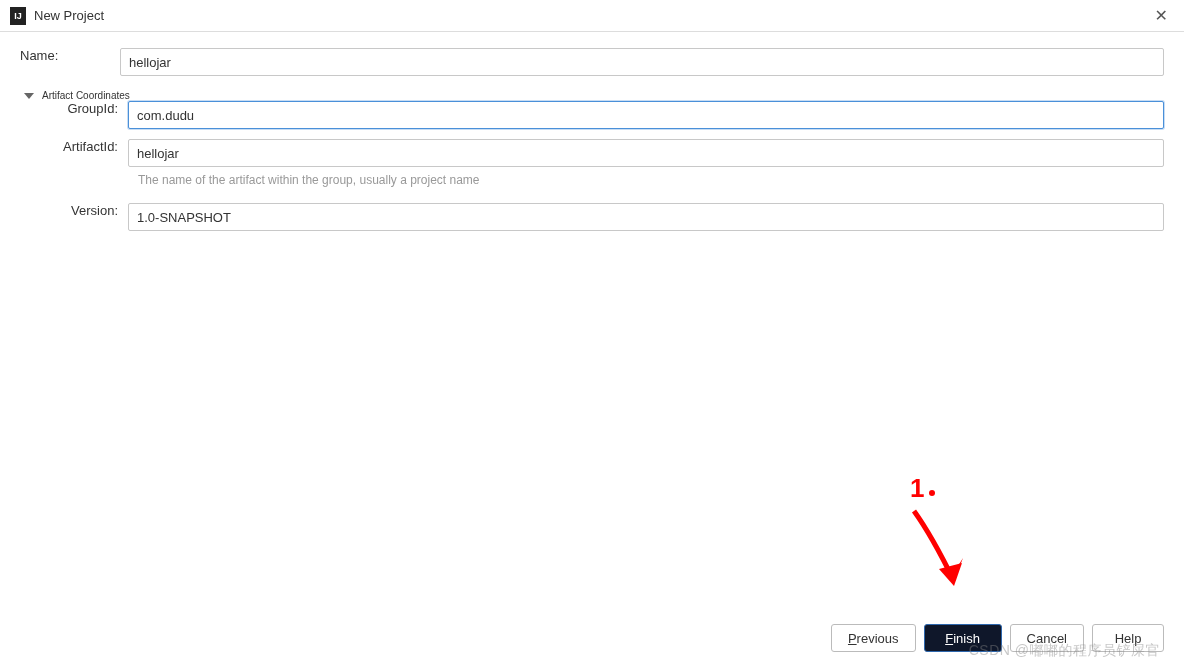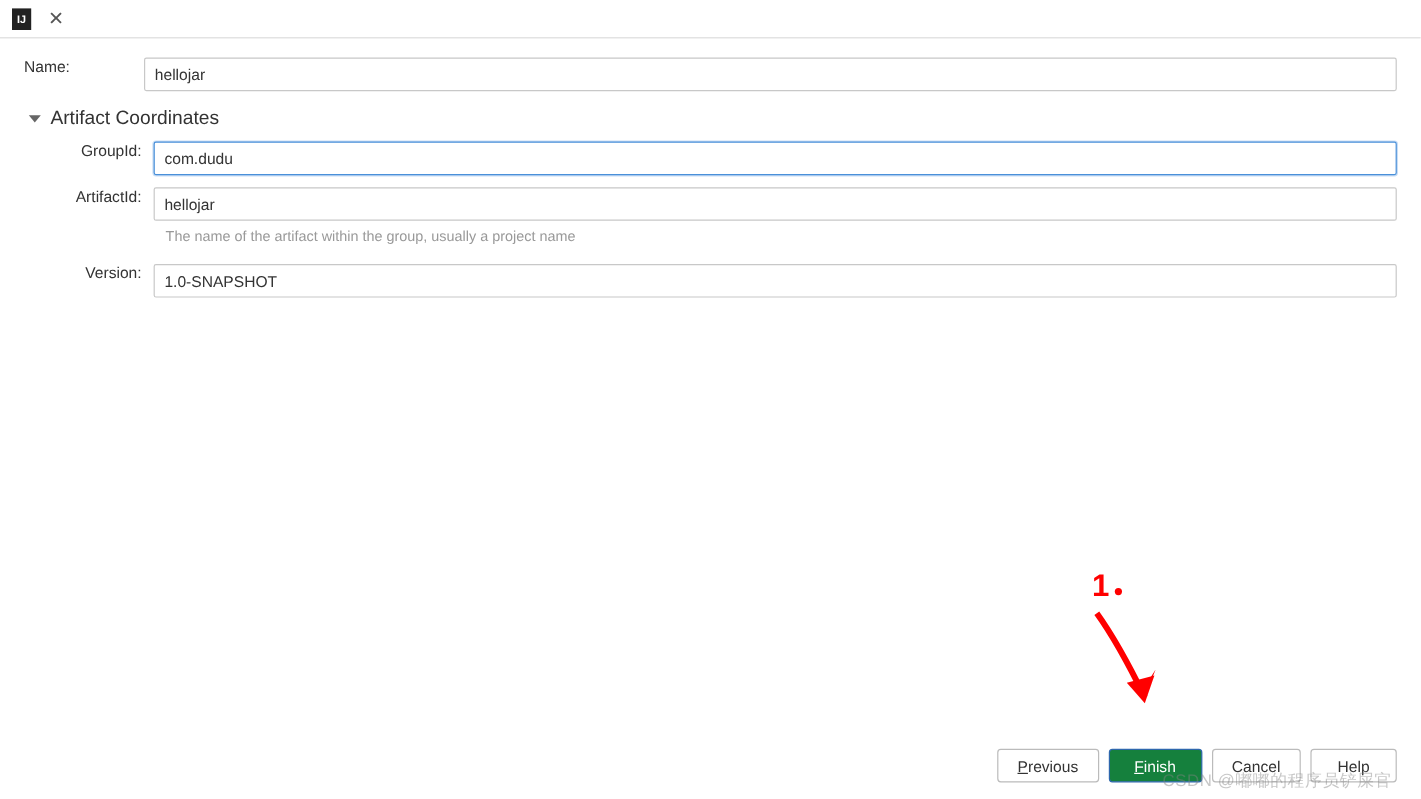--- a/index.html
+++ b/index.html
@@ -89,24 +89,23 @@
       right: 6px;
       top: 50%;
       transform: translateY(-50%);
       width: 16px;
       height: 14px;
       opacity: 0.45;
     }
     .section-header {
       display: flex;
       align-items: center;
-      font-size: 16px;
+      font-size: 10px;
       color: #333;
       cursor: pointer;
-      margin-bottom: 10px;
       padding-left: 4px;
     }
     .triangle-down {
       width: 0;
       height: 0;
       border-left: 5px solid transparent;
       border-right: 5px solid transparent;
       border-top: 6px solid #666;
       margin-right: 8px;
     }
@@ -139,21 +138,21 @@
       background: #fff;
       font-size: 13px;
       color: #333;
       cursor: pointer;
       display: flex;
       align-items: center;
       justify-content: center;
       min-width: 72px;
     }
     .btn-primary {
-      background: #15803d;
+      background: #0f172a;
       border-color: #2e67ad;
       color: #fff;
       min-width: 78px;
     }
     .watermark {
       position: absolute;
       bottom: 6px;
       right: 24px;
       font-size: 14px;
       color: rgba(130,130,130,0.45);
@@ -171,20 +170,21 @@
     }
     .underline-letter {
       text-decoration: underline;
     }
   </style>
 </head>
 <body>
 
 <div class="titlebar">
   <div class="app-icon">IJ</div>
+  <div class="title-text">New Project</div>
   <div class="close-x">✕</div>
 </div>
 
 <div class="content">
 
   <div class="form-row">
     <div class="label-col">Name:</div>
     <div class="input-col">
       <input class="text-input" type="text" value="hellojar" style="">
     </div>

